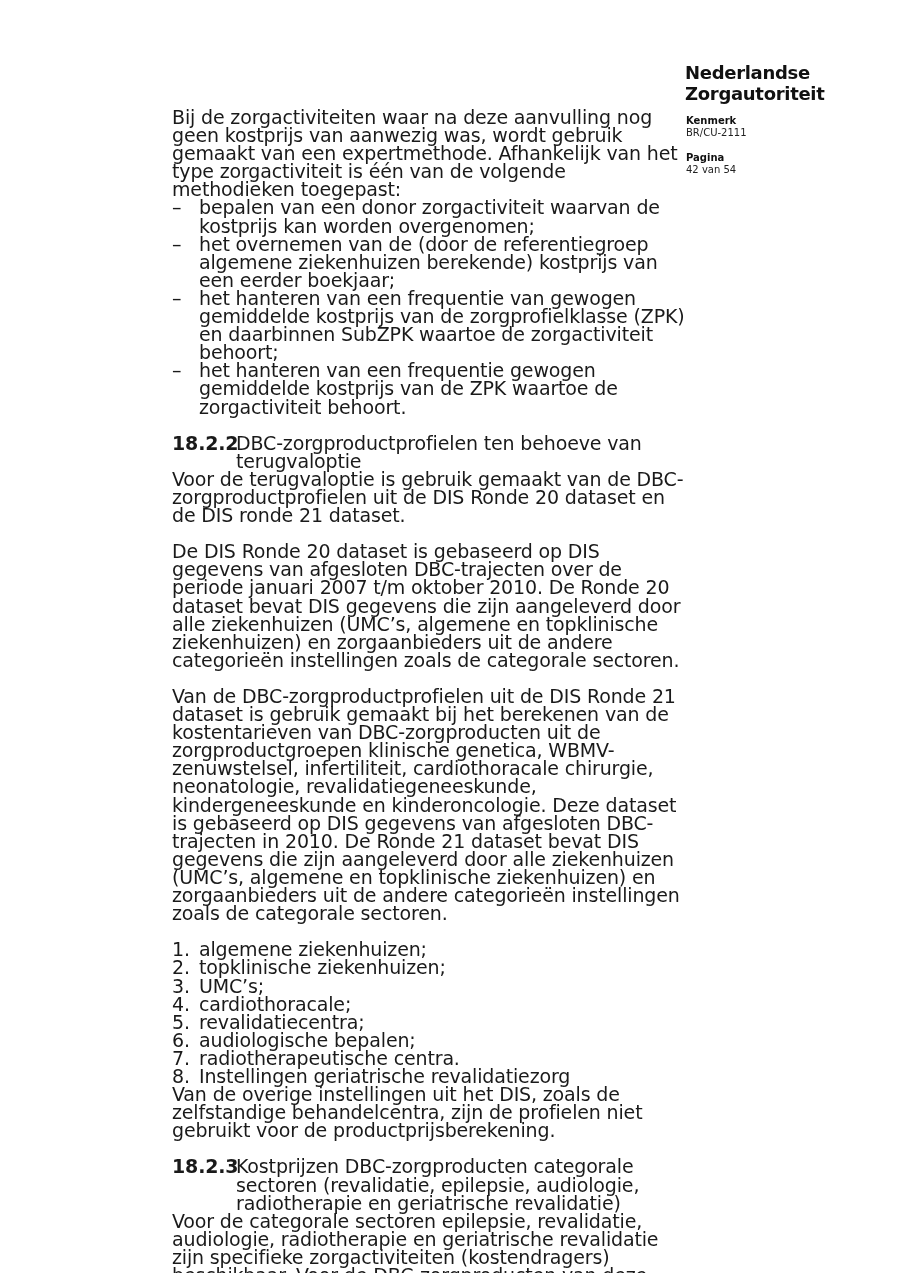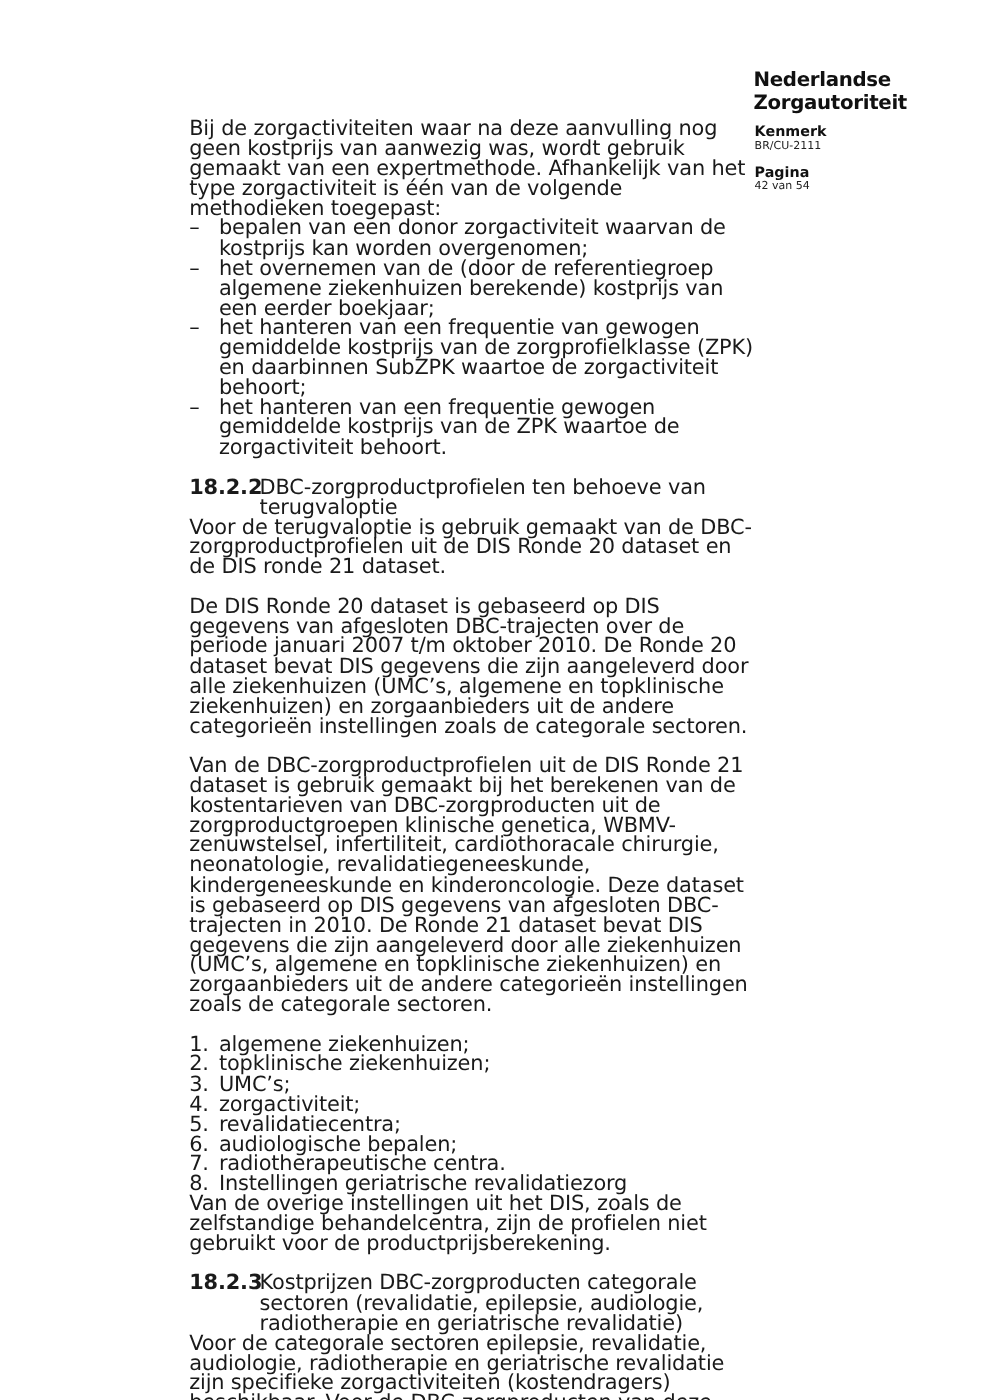--- a/index.html
+++ b/index.html
@@ -1,21 +1,21 @@
 <!DOCTYPE html>
 <html><head>
 <meta charset="utf-8">
 <style>
   html, body { margin: 0; padding: 0; background: #ffffff; }
   body { width: 900px; height: 1273px; position: relative; overflow: hidden;
          font-family: "DejaVu Sans", sans-serif; color: #1a1a1a; }
   .org { position: absolute; left: 685px; top: 62px; font-size: 18px; font-weight: bold;
          letter-spacing: -0.3px; color: #111; }
   .meta { position: absolute; left: 686px; font-family: "DejaVu Sans", sans-serif; }
-  .meta .lbl { font-size: 13px; font-weight: bold; line-height: 11px; color: #111; }
+  .meta .lbl { font-size: 10px; font-weight: bold; line-height: 11px; color: #111; }
   .meta .val { font-size: 10px; line-height: 14px; color: #222; }
   .meta-kenmerk { top: 115px; }
   .meta-pagina { top: 152px; }
   .body { position: absolute; left: 172px; top: 108px; width: 515px;
           font-size: 19px; line-height: 18.1px; letter-spacing: -0.15px; }
   p { margin: 0; }
   .gap { height: 18.1px; }
   .dash-item, .num-item { position: relative; padding-left: 27px; }
   .dash-item .mk, .num-item .mk { position: absolute; left: 0; top: 0; }
   .heading { position: relative; padding-left: 64px; }
@@ -53,21 +53,21 @@
   <p>Voor de terugvaloptie is gebruik gemaakt van de DBC-zorgproductprofielen uit de DIS Ronde 20 dataset en de DIS ronde 21 dataset.</p>
   <div class="gap"></div>
   <p>De DIS Ronde 20 dataset is gebaseerd op DIS gegevens van afgesloten DBC-trajecten over de periode januari 2007 t/m oktober 2010. De Ronde 20 dataset bevat DIS gegevens die zijn aangeleverd door alle ziekenhuizen (UMC’s, algemene en topklinische ziekenhuizen) en zorgaanbieders uit de andere categorieën instellingen zoals de categorale sectoren.</p>
   <div class="gap"></div>
   <p>Van de DBC-zorgproductprofielen uit de DIS Ronde 21 dataset is gebruik gemaakt bij het berekenen van de kostentarieven van DBC-zorgproducten uit de zorgproductgroepen klinische genetica, WBMV-zenuwstelsel, infertiliteit, cardiothoracale chirurgie, neonatologie, revalidatiegeneeskunde, kindergeneeskunde en kinderoncologie. Deze dataset is gebaseerd op DIS gegevens van afgesloten DBC-trajecten in 2010. De Ronde 21 dataset bevat DIS gegevens die zijn aangeleverd door alle ziekenhuizen (UMC’s, algemene en topklinische ziekenhuizen) en zorgaanbieders uit de andere categorieën instellingen zoals de categorale sectoren.</p>
   <div class="gap"></div>
   <div>
     <div class="num-item"><span class="mk">1.</span><span>algemene ziekenhuizen;</span></div>
     <div class="num-item"><span class="mk">2.</span><span>topklinische ziekenhuizen;</span></div>
     <div class="num-item"><span class="mk">3.</span><span>UMC’s;</span></div>
-    <div class="num-item"><span class="mk">4.</span><span>zorgactiviteit;</span></div>
+    <div class="num-item"><span class="mk">4.</span><span>cardiothoracale;</span></div>
     <div class="num-item"><span class="mk">5.</span><span>revalidatiecentra;</span></div>
     <div class="num-item"><span class="mk">6.</span><span>audiologische bepalen;</span></div>
     <div class="num-item"><span class="mk">7.</span><span>radiotherapeutische centra.</span></div>
     <div class="num-item"><span class="mk">8.</span><span>Instellingen geriatrische revalidatiezorg</span></div>
   </div>
   <p>Van de overige instellingen uit het DIS, zoals de zelfstandige behandelcentra, zijn de profielen niet gebruikt voor de productprijsberekening.</p>
 
   <div class="gap"></div>
 
   <div class="heading">

